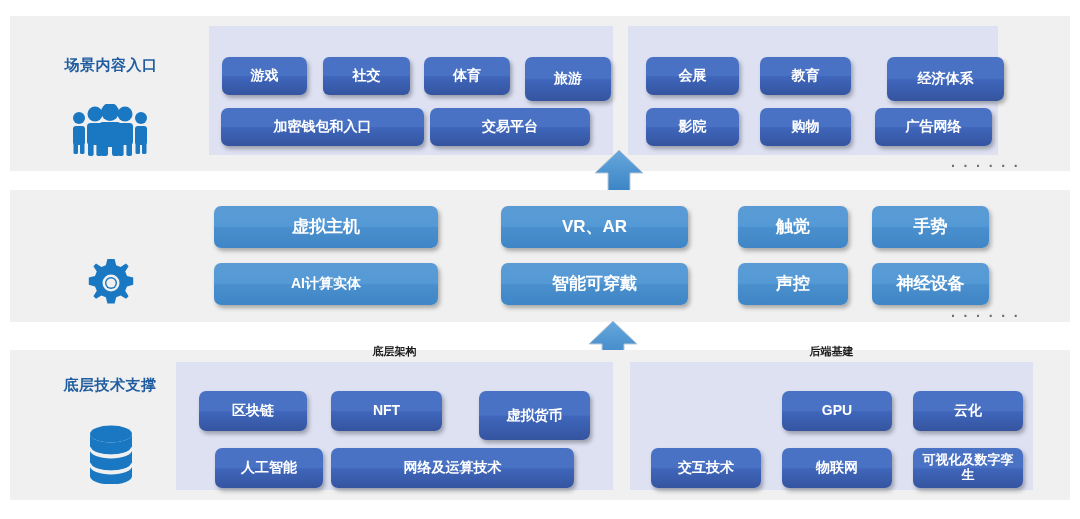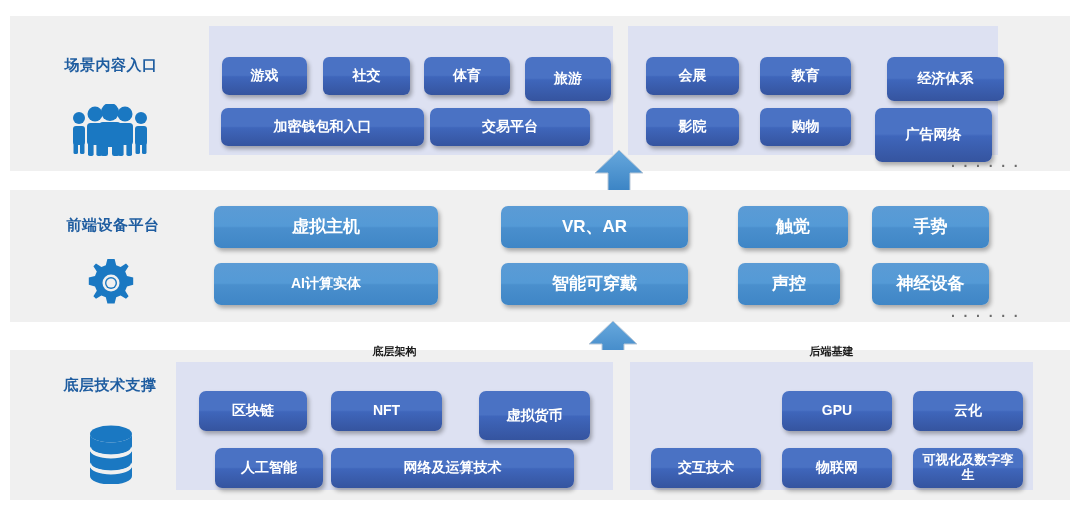--- a/index.html
+++ b/index.html
@@ -130,59 +130,58 @@
   <div class="chip" style="left:525px;top:57px;width:86px;height:44px;">旅游</div>
   <div class="chip" style="left:221px;top:108px;width:203px;height:38px;">加密钱包和入口</div>
   <div class="chip" style="left:430px;top:108px;width:160px;height:38px;">交易平台</div>
 
   <div class="group" style="left:628px;top:26px;width:370px;height:129px;"></div>
   <div class="chip" style="left:646px;top:57px;width:93px;height:38px;">会展</div>
   <div class="chip" style="left:760px;top:57px;width:91px;height:38px;">教育</div>
   <div class="chip" style="left:875px;top:57px;width:117px;height:44px;margin-left:12px;">经济体系</div>
   <div class="chip" style="left:646px;top:108px;width:93px;height:38px;">影院</div>
   <div class="chip" style="left:760px;top:108px;width:91px;height:38px;">购物</div>
-  <div class="chip" style="left:875px;top:108px;width:117px;height:54px;">广告网络</div>
+  <div class="chip" style="left:875px;top:108px;width:117px;height:38px;">广告网络</div>
 
   <div class="dots" style="left:951px;top:158px;">· · · · · ·</div>
 
   <div class="uparrow" style="left:591px;top:146px;width:56px;height:48px;">
     <svg width="56" height="48" viewBox="0 0 56 48">
       <defs>
         <linearGradient id="ag1" x1="0" y1="0" x2="0" y2="1">
           <stop offset="0%" stop-color="#67a8dd"></stop>
           <stop offset="100%" stop-color="#3a83c4"></stop>
         </linearGradient>
       </defs>
       <polygon points="28,4 52,27 39,27 39,46 17,46 17,27 4,27" fill="url(#ag1)" stroke="#b9c8d8" stroke-width="1"></polygon>
     </svg>
   </div>
 
   <div class="layer" style="left:10px;top:190px;width:1060px;height:132px;"></div>
 
-  <div class="layer-label" style="left:38px;top:216px;width:150px;">前端设备平台</div>
 
   <div class="icon-wrap" style="left:84px;top:256px;width:54px;height:54px;">
     <svg width="54" height="54" viewBox="0 0 54 54">
       <g fill="#1a78c2">
         <path d="M27 3 l3.6 0 1.6 6.2 4.4 1.8 5.4-3.4 2.6 2.6 -3.4 5.4 1.8 4.4 6.2 1.6 0 3.6 0 3.6 -6.2 1.6 -1.8 4.4 3.4 5.4 -2.6 2.6 -5.4-3.4 -4.4 1.8 -1.6 6.2 -3.6 0 -3.6 0 -1.6-6.2 -4.4-1.8 -5.4 3.4 -2.6-2.6 3.4-5.4 -1.8-4.4 -6.2-1.6 0-3.6 0-3.6 6.2-1.6 1.8-4.4 -3.4-5.4 2.6-2.6 5.4 3.4 4.4-1.8 1.6-6.2 z"></path>
       </g>
       <circle cx="27" cy="27" r="8.5" fill="#f0f0f0"></circle>
       <circle cx="27" cy="27" r="6" fill="#1a78c2"></circle>
       <circle cx="27" cy="27" r="4.6" fill="#f0f0f0"></circle>
     </svg>
   </div>
 
   <div class="chip light" style="left:214px;top:206px;width:224px;height:42px;font-size:17px;">虚拟主机</div>
   <div class="chip light" style="left:501px;top:206px;width:187px;height:42px;font-size:17px;">VR、AR</div>
   <div class="chip light" style="left:738px;top:206px;width:110px;height:42px;font-size:17px;">触觉</div>
   <div class="chip light" style="left:872px;top:206px;width:117px;height:42px;font-size:17px;">手势</div>
 
   <div class="chip light" style="left:214px;top:263px;width:224px;height:42px;font-size:14px;">AI计算实体</div>
   <div class="chip light" style="left:501px;top:263px;width:187px;height:42px;font-size:17px;">智能可穿戴</div>
-  <div class="chip light" style="left:738px;top:263px;width:102px;height:42px;font-size:17px;">声控</div>
+  <div class="chip light" style="left:738px;top:263px;width:110px;height:42px;font-size:17px;">声控</div>
   <div class="chip light" style="left:872px;top:263px;width:117px;height:42px;font-size:17px;">神经设备</div>
 
   <div class="dots" style="left:951px;top:308px;">· · · · · ·</div>
 
   <div class="uparrow" style="left:585px;top:318px;width:56px;height:46px;">
     <svg width="56" height="46" viewBox="0 0 56 46">
       <defs>
         <linearGradient id="ag2" x1="0" y1="0" x2="0" y2="1">
           <stop offset="0%" stop-color="#67a8dd"></stop>
           <stop offset="100%" stop-color="#3a83c4"></stop>

